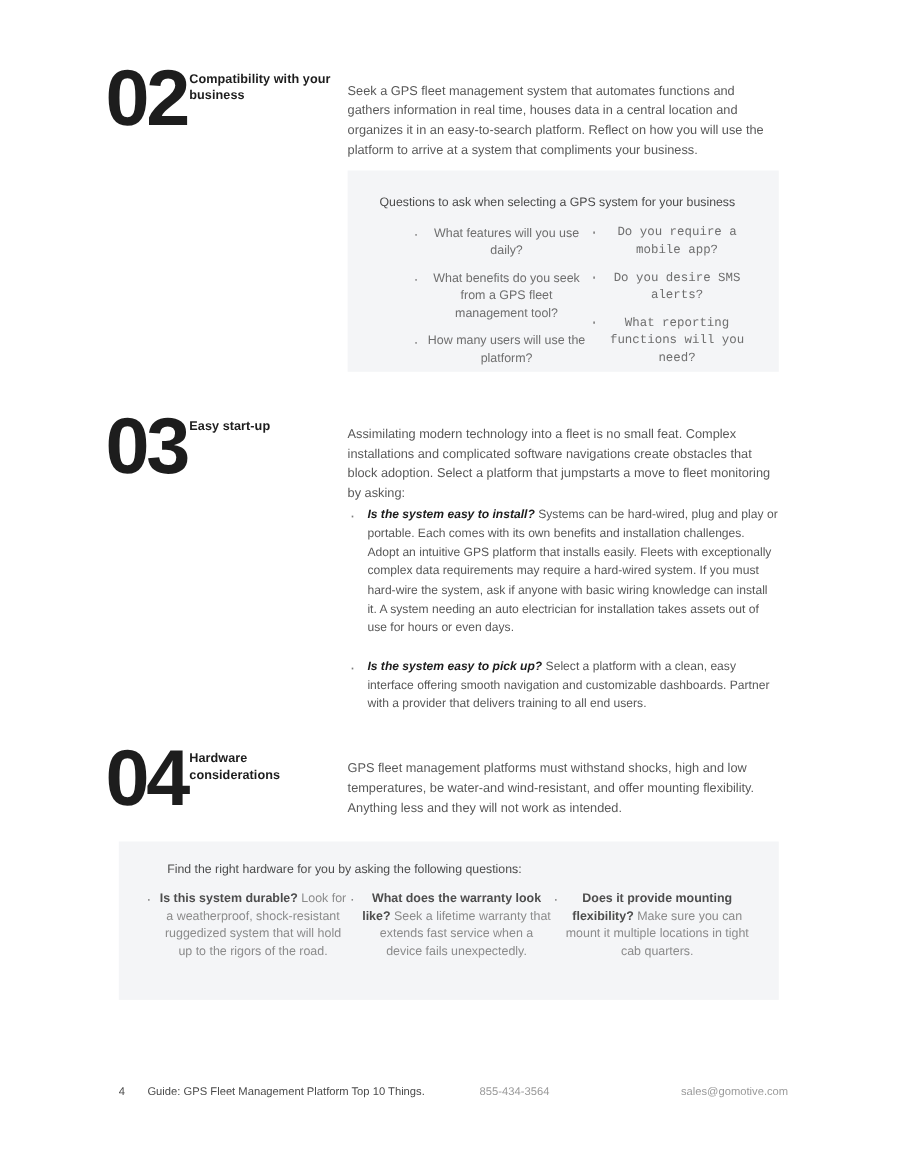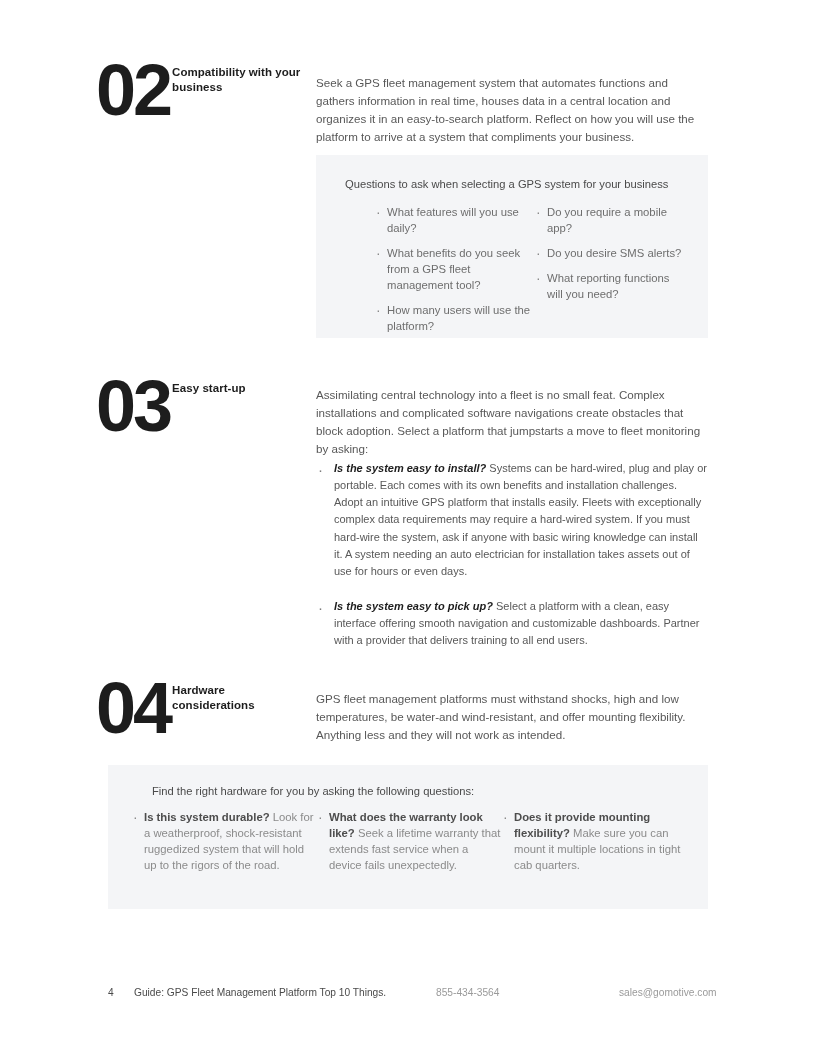--- a/index.html
+++ b/index.html
@@ -92,20 +92,21 @@
     margin: 0;
     padding: 0;
   }
   ul.bullets li {
     position: relative;
     padding-left: 13px;
     font-size: 11.3px;
     line-height: 1.42;
     color: #6e6e6e;
     margin-bottom: 9px;
+    text-align: center;
   }
   ul.bullets li:last-child { margin-bottom: 0; }
   ul.bullets li::before {
     content: "\00B7";
     position: absolute;
     left: 2px;
     top: -1px;
     font-size: 14px;
     color: #8a8a8a;
     line-height: 1.3;
@@ -194,36 +195,36 @@
   <div class="grey-box" style="left:316px; top:155px; width:392px; height:183px;">
     <div class="grey-box-title" style="position:absolute; left:29px; top:21px; width:345px;">Questions to ask when selecting a GPS system for your business</div>
     <div class="q-cols" style="position:absolute; left:58px; top:49px; width:320px;">
       <div class="q-col" style="width:160px;">
         <ul class="bullets">
           <li>What features will you use daily?</li>
           <li>What benefits do you seek from a GPS fleet management tool?</li>
           <li>How many users will use the platform?</li>
         </ul>
       </div>
-      <div class="q-col" style="width:150px;">
+      <div class="q-col" style="width:150px;font-family:Liberation Mono, monospace;">
         <ul class="bullets">
           <li>Do you require a mobile app?</li>
           <li>Do you desire SMS alerts?</li>
           <li>What reporting functions will you need?</li>
         </ul>
       </div>
     </div>
   </div>
 
   <div class="section" style="top:378px;">
     <div class="num-block">
       <div class="big-num">03</div>
       <div class="sec-title">Easy start-up</div>
     </div>
-    <div class="intro" style="top:8px;">Assimilating central technology into a fleet is no small feat. Complex installations and complicated software navigations create obstacles that block adoption. Select a platform that jumpstarts a move to fleet monitoring by asking:</div>
+    <div class="intro" style="top:8px;">Assimilating modern technology into a fleet is no small feat. Complex installations and complicated software navigations create obstacles that block adoption. Select a platform that jumpstarts a move to fleet monitoring by asking:</div>
   </div>
 
   <ul class="body-bullets" style="top:460px;">
     <li>
       <span class="lead-q">Is the system easy to install?</span><span> Systems can be hard-wired, plug and play or portable. Each comes with its own benefits and installation challenges. Adopt an intuitive GPS platform that installs easily. Fleets with exceptionally complex data requirements may require a hard-wired system. If you must hard-wire the system, ask if anyone with basic wiring knowledge can install it. A system needing an auto electrician for installation takes assets out of use for hours or even days.</span>
     </li>
     <li>
       <span class="lead-q">Is the system easy to pick up?</span><span> Select a platform with a clean, easy interface offering smooth navigation and customizable dashboards. Partner with a provider that delivers training to all end users.</span>
     </li>
   </ul>

